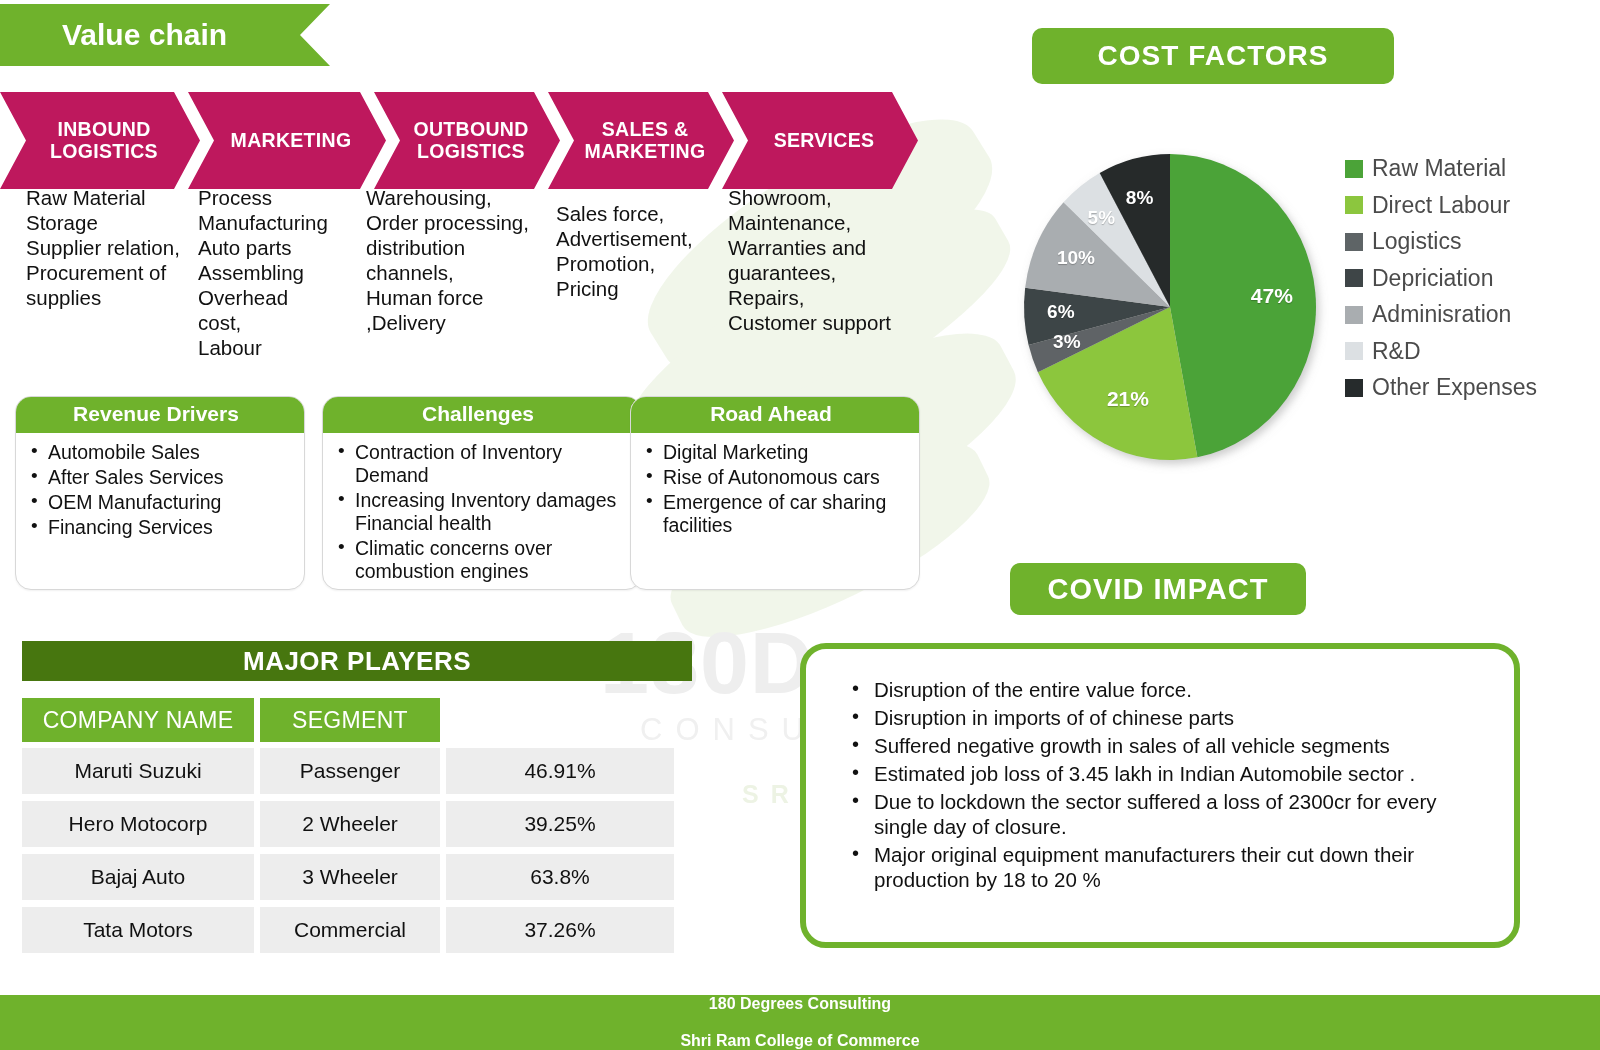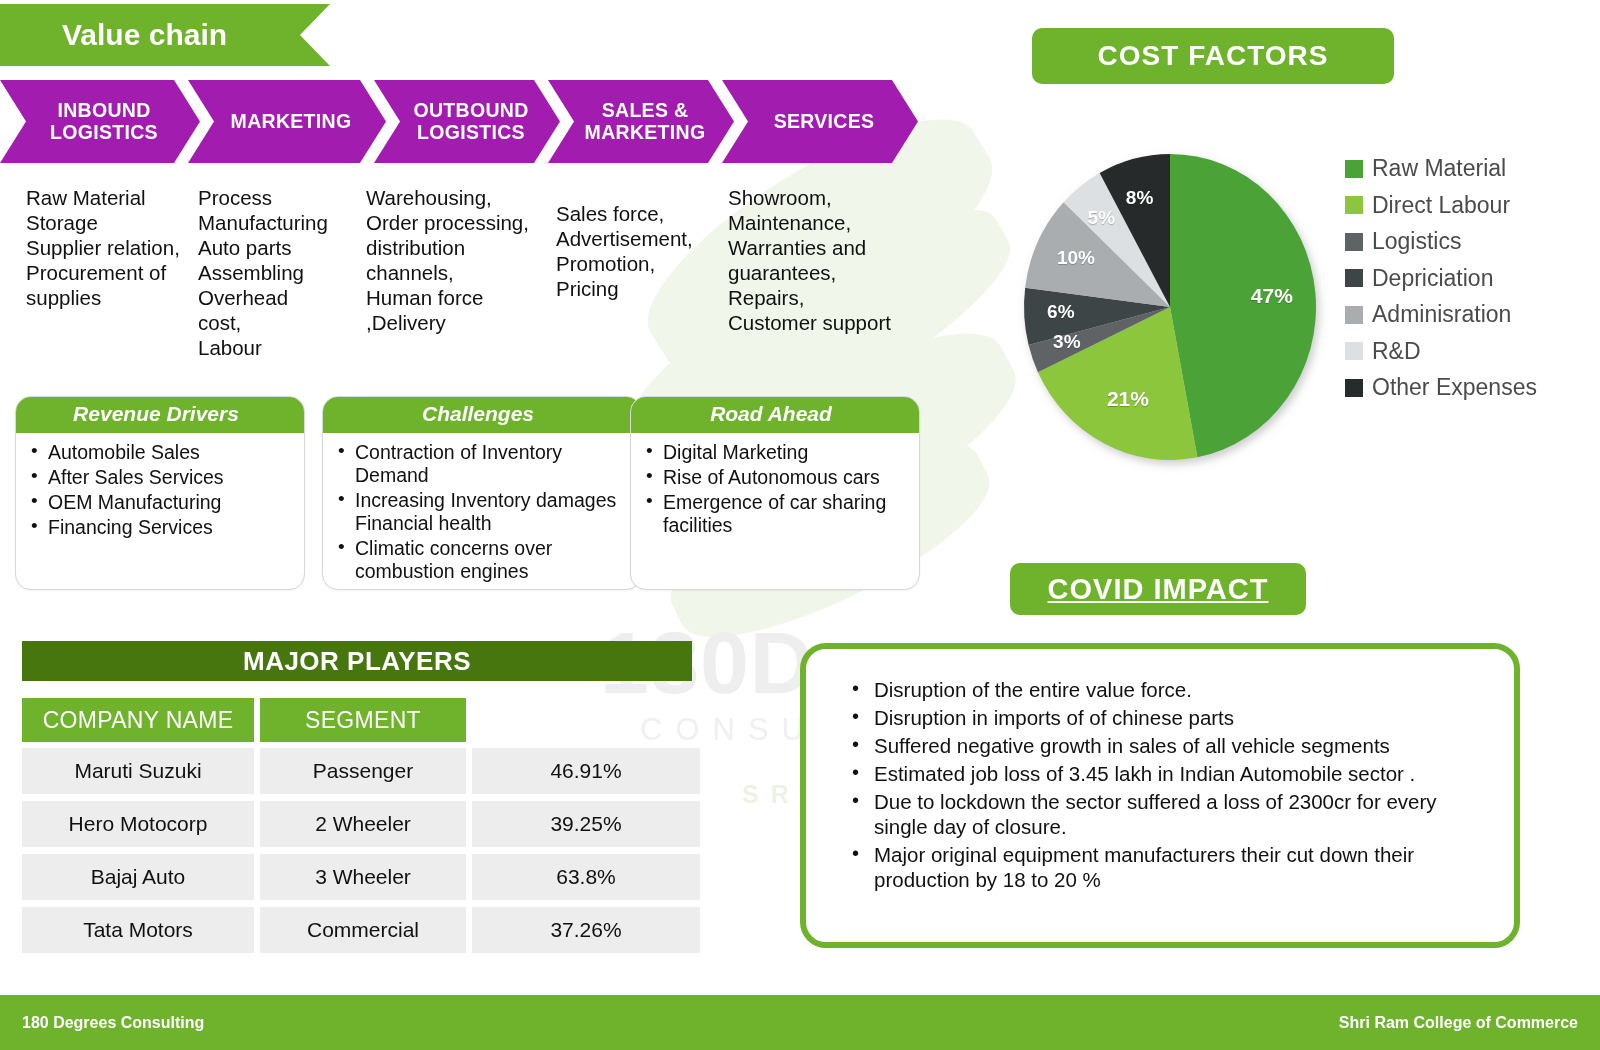--- a/index.html
+++ b/index.html
@@ -36,22 +36,22 @@
     display: flex; align-items: center; padding-left: 62px;
     font-size: 30px; font-weight: 700;
     clip-path: polygon(0 0, 100% 0, 100% 100%, 0 100%, 0 100%);
     -webkit-clip-path: polygon(0 0, 330px 0, 330px 0, 300px 50%, 330px 100%, 0 100%);
     clip-path: polygon(0 0, 330px 0, 300px 50%, 330px 100%, 0 100%);
   }
 
   
   .chevrons { position: absolute; left: 0; top: 80px; width: 930px; height: 97px; }
   .chev {
-    position: absolute; top: 0; height: 83px;
-    background: #a21caf; color: #fff;
+    position: absolute; top: 12px; height: 97px;
+    background: #be185d; color: #fff;
     display: flex; align-items: center; justify-content: center;
     text-align: center; line-height: 1.12;
     font-size: 19.5px; font-weight: 700; letter-spacing: .3px;
     clip-path: polygon(0 0, calc(100% - 26px) 0, 100% 50%, calc(100% - 26px) 100%, 0 100%, 26px 50%);
     padding: 0 18px 0 26px;
   }
   .chev.first { clip-path: polygon(0 0, calc(100% - 26px) 0, 100% 50%, calc(100% - 26px) 100%, 0 100%, 26px 50%); }
 
   
   .vc-cols { position: absolute; left: 0; top: 185px; width: 930px; }
@@ -66,21 +66,21 @@
     position: absolute;
     background: #fff;
     border: 1px solid #d8d8d8;
     border-radius: 16px;
     overflow: hidden;
     box-shadow: 0 1px 2px rgba(0,0,0,.06);
   }
   .card-head {
     background: #6FB22C; color: #fff;
     text-align: center; font-weight: 700;
-    font-size: 21px; padding: 5px 8px 7px 0; font-style: italic;
+    font-size: 21px; padding: 5px 8px 7px 0;
   }
   .card-body { padding: 8px 10px 10px 10px; }
   .card-body ul { list-style: none; }
   .card-body li {
     position: relative; padding-left: 22px;
     font-size: 19.5px; line-height: 1.18; color: #111; margin-bottom: 2px;
   }
   .card-body li::before {
     content: "\2022"; position: absolute; left: 5px; top: -1px; font-size: 19px;
   }
@@ -119,32 +119,32 @@
   
   .mp-title {
     position: absolute; left: 22px; top: 641px; width: 670px; height: 40px;
     background: #47760F; color: #fff; display: flex; align-items: center; justify-content: center;
     font-size: 26px; font-weight: 700; letter-spacing: .5px;
   }
   .mp-table { position: absolute; left: 22px; top: 698px; width: 678px; }
   .mp-row { display: flex; margin-bottom: 6px; }
   .mp-cell { display: flex; align-items: center; justify-content: center; height: 44px; font-size: 21px; }
   .mp-cell.c0 { width: 232px; margin-right: 6px; }
-  .mp-cell.c1 { width: 206px; margin-right: 6px; }
+  .mp-cell.c1 { width: 180px; margin-right: 6px; }
   .mp-cell.c2 { width: 228px; }
   .mp-head .mp-cell { background: #6FB22C; color: #fff; font-size: 23px; letter-spacing: .3px; }
   .mp-body .mp-cell { background: #ededed; color: #111; height: 46px; }
   .mp-body .mp-row { margin-bottom: 7px; }
 
   
   .footer {
     position: absolute; left: 0; bottom: 0; width: 1600px; height: 55px;
     background: #6FB22C; color: #fff;
     display: flex; align-items: center; justify-content: space-between;
-    padding: 0 22px; font-size: 16px; font-weight: 700;
+    padding: 0 22px; font-size: 16px; font-weight: 700; flex-direction: column;
   }
 </style>
 </head>
 <body>
 
 <div id="page">
 
   <div class="wm-leaf" style="left:620px;top:150px;width:420px;height:480px;">
     <div class="band" style="left:10px;top:20px;width:380px;height:150px;transform:rotate(-32deg);"></div>
     <div class="band" style="left:-10px;top:120px;width:420px;height:130px;transform:rotate(-30deg);"></div>
@@ -301,21 +301,21 @@
       <div class="legend-row">
         <span class="legend-sw" style="background: rgb(220, 224, 227);"></span>
         <span class="legend-label">R&amp;D</span>
       </div>
       <div class="legend-row">
         <span class="legend-sw" style="background: rgb(38, 43, 44);"></span>
         <span class="legend-label">Other Expenses</span>
       </div>
     </div>
 
-  <div class="pill" style="left:1010px;top:563px;width:296px;height:52px;font-size:29px;text-decoration:underline;">
+  <div class="pill" style="left:1010px;top:563px;width:296px;height:52px;font-size:29px;">
     <span>COVID IMPACT</span>
   </div>
 
   <div class="covid-box">
     <ul>
       <li>Disruption of the entire value force.</li>
       <li>Disruption in imports of of chinese parts</li>
       <li>Suffered negative growth in sales of all vehicle segments</li>
       <li>Estimated job loss of 3.45 lakh in Indian Automobile sector .</li>
       <li>Due to lockdown the sector suffered a loss of 2300cr for every single day of closure.</li>

